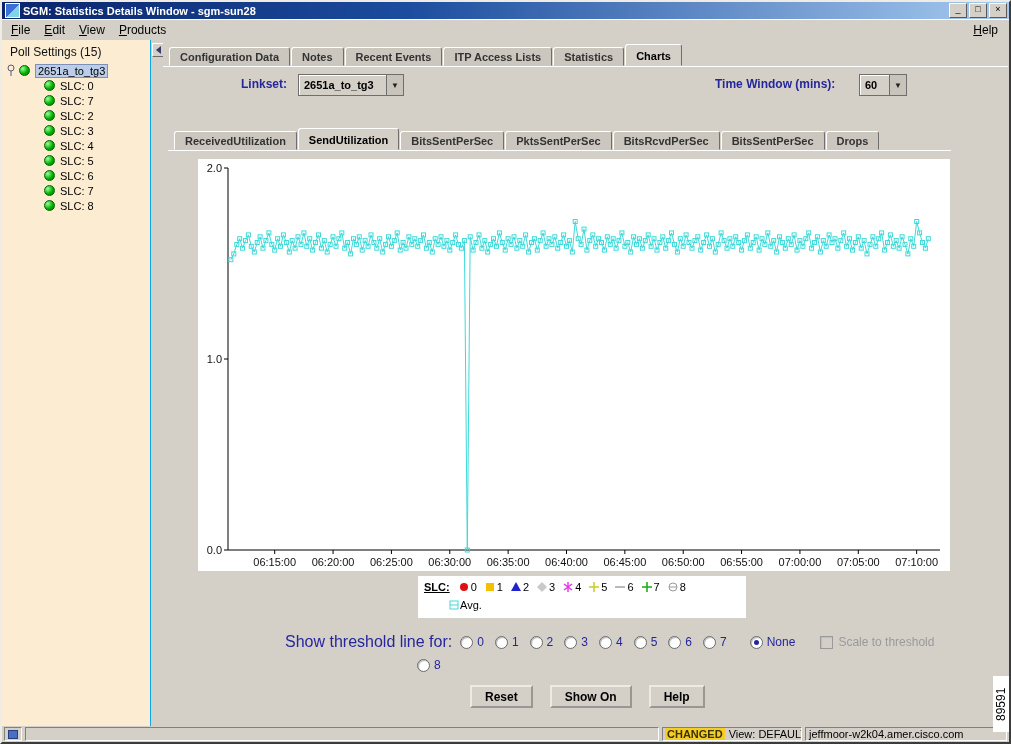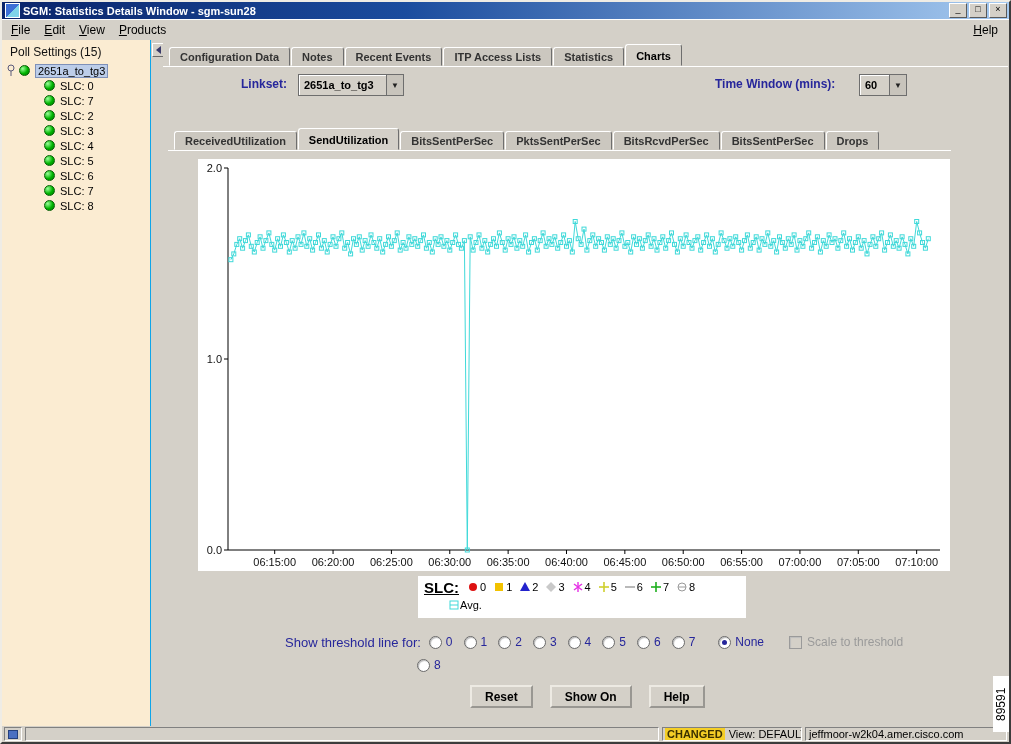--- a/index.html
+++ b/index.html
@@ -58,31 +58,31 @@
   .combo-arrow-btn{width:16px;height:100%;border-left:1px solid #6e6e6e;background:#C8C4BC;
     display:flex;align-items:center;justify-content:center;font-size:8px;color:#222;flex:0 0 auto;}
   
   .chart-holder{position:absolute;left:35px;top:119px;width:752px;height:412px;background:#fff;}
   .chart-holder svg{display:block;}
   .chart-holder text{font-family:"Liberation Sans",sans-serif;font-size:11px;fill:#111;}
   
   .legend-box{position:absolute;left:255px;top:536px;width:328px;height:42px;background:#fff;
     padding:2px 6px;box-sizing:border-box;}
   .legend-row{display:flex;align-items:center;height:18px;}
-  .legend-title{font-weight:bold;font-size:15px;margin-right:8px;text-decoration:underline;}
+  .legend-title{font-weight:bold;font-size:11px;margin-right:8px;text-decoration:underline;}
   .legend-items{display:flex;align-items:center;}
   .legend-item{display:inline-flex;align-items:center;margin-right:7px;}
   .legend-item svg{margin-right:1px;}
   .legend-item-label{font-size:11px;}
   .avg-row{padding-left:24px;}
   
   .threshold-row{position:absolute;display:flex;align-items:center;height:16px;}
   .row1{left:122px;top:594px;}
   .row2{left:254px;top:617px;}
-  .threshold-label{color:#26269B;font-size:13px;margin-right:8px;white-space:nowrap;}
+  .threshold-label{color:#26269B;font-size:16px;margin-right:8px;white-space:nowrap;}
   .radio-group{display:inline-flex;align-items:center;}
   .radio-item{display:inline-flex;align-items:center;margin-right:11px;}
   .radio-item.none{margin-left:12px;}
   .radio{width:11px;height:11px;border-radius:50%;background:#fff;border:1px solid #6a6a6a;
     box-shadow:inset 1px 1px 1px #b8b8b8;display:inline-flex;align-items:center;justify-content:center;flex:0 0 auto;}
   .radio-dot{width:5px;height:5px;border-radius:50%;background:#26269B;}
   .radio-label{color:#26269B;font-size:12px;margin-left:4px;}
   .check-item{display:inline-flex;align-items:flex-end;margin-left:14px;}
   .checkbox{width:11px;height:11px;background:#D4D0C8;border:1px solid #9a9a9a;
     box-shadow:inset 1px 1px 1px #bdbdbd;flex:0 0 auto;}

